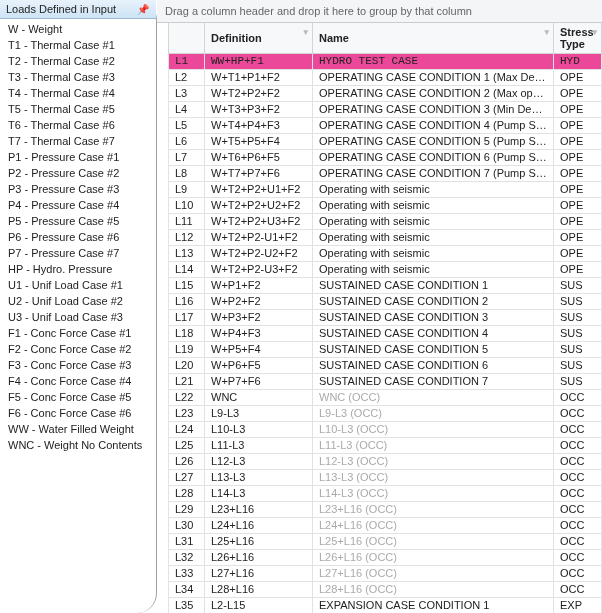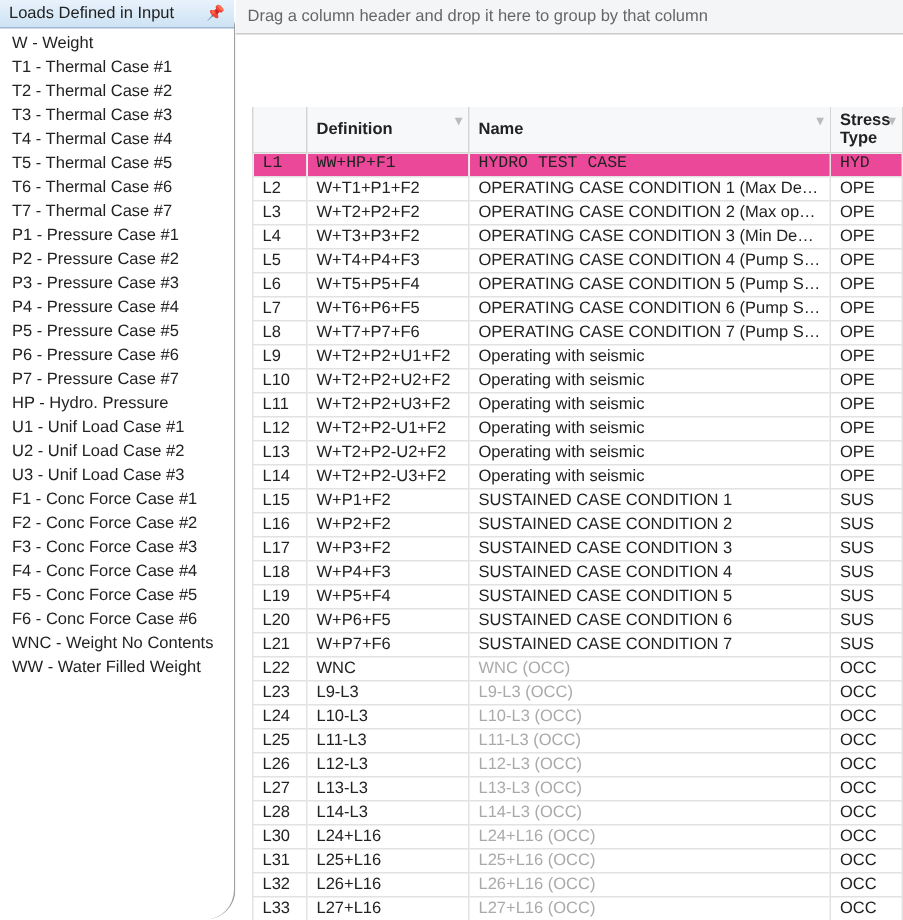--- a/index.html
+++ b/index.html
@@ -44,21 +44,20 @@
     padding: 1px 8px;
     line-height: 14px;
     white-space: nowrap;
     cursor: default;
   }
   .main {
     flex: 1;
     display: flex;
     flex-direction: column;
     overflow: hidden;
-    gap: 48px;
   }
   .group-bar {
     background: #f3f5f7;
     color: #666;
     padding: 5px 8px;
     border-bottom: 1px solid #ccc;
     font-size: 11px;
   }
   .grid-wrap {
     flex: 1;
@@ -134,22 +133,22 @@
       <div class="sidebar-item">HP - Hydro. Pressure</div>
       <div class="sidebar-item">U1 - Unif Load Case #1</div>
       <div class="sidebar-item">U2 - Unif Load Case #2</div>
       <div class="sidebar-item">U3 - Unif Load Case #3</div>
       <div class="sidebar-item">F1 - Conc Force Case #1</div>
       <div class="sidebar-item">F2 - Conc Force Case #2</div>
       <div class="sidebar-item">F3 - Conc Force Case #3</div>
       <div class="sidebar-item">F4 - Conc Force Case #4</div>
       <div class="sidebar-item">F5 - Conc Force Case #5</div>
       <div class="sidebar-item">F6 - Conc Force Case #6</div>
+      <div class="sidebar-item">WW - Water Filled Weight</div>
       <div class="sidebar-item">WNC - Weight No Contents</div>
-      <div class="sidebar-item">WW - Water Filled Weight</div>
     </div>
 </div>
 
 <div class="main">
   <div class="group-bar">Drag a column header and drop it here to group by that column</div>
   <div class="grid-wrap">
     <table>
       <colgroup>
         <col class="c-id">
           <col class="c-def">
@@ -327,20 +326,26 @@
             <td class="gray">L13-L3 (OCC)</td>
             <td>OCC</td>
           </tr>
           <tr>
             <td class="idcell">L28</td>
             <td>L14-L3</td>
             <td class="gray">L14-L3 (OCC)</td>
             <td>OCC</td>
           </tr>
           <tr>
+            <td class="idcell">L29</td>
+            <td>L23+L16</td>
+            <td class="gray">L23+L16 (OCC)</td>
+            <td>OCC</td>
+          </tr>
+          <tr>
             <td class="idcell">L30</td>
             <td>L24+L16</td>
             <td class="gray">L24+L16 (OCC)</td>
             <td>OCC</td>
           </tr>
           <tr>
             <td class="idcell">L31</td>
             <td>L25+L16</td>
             <td class="gray">L25+L16 (OCC)</td>
             <td>OCC</td>

